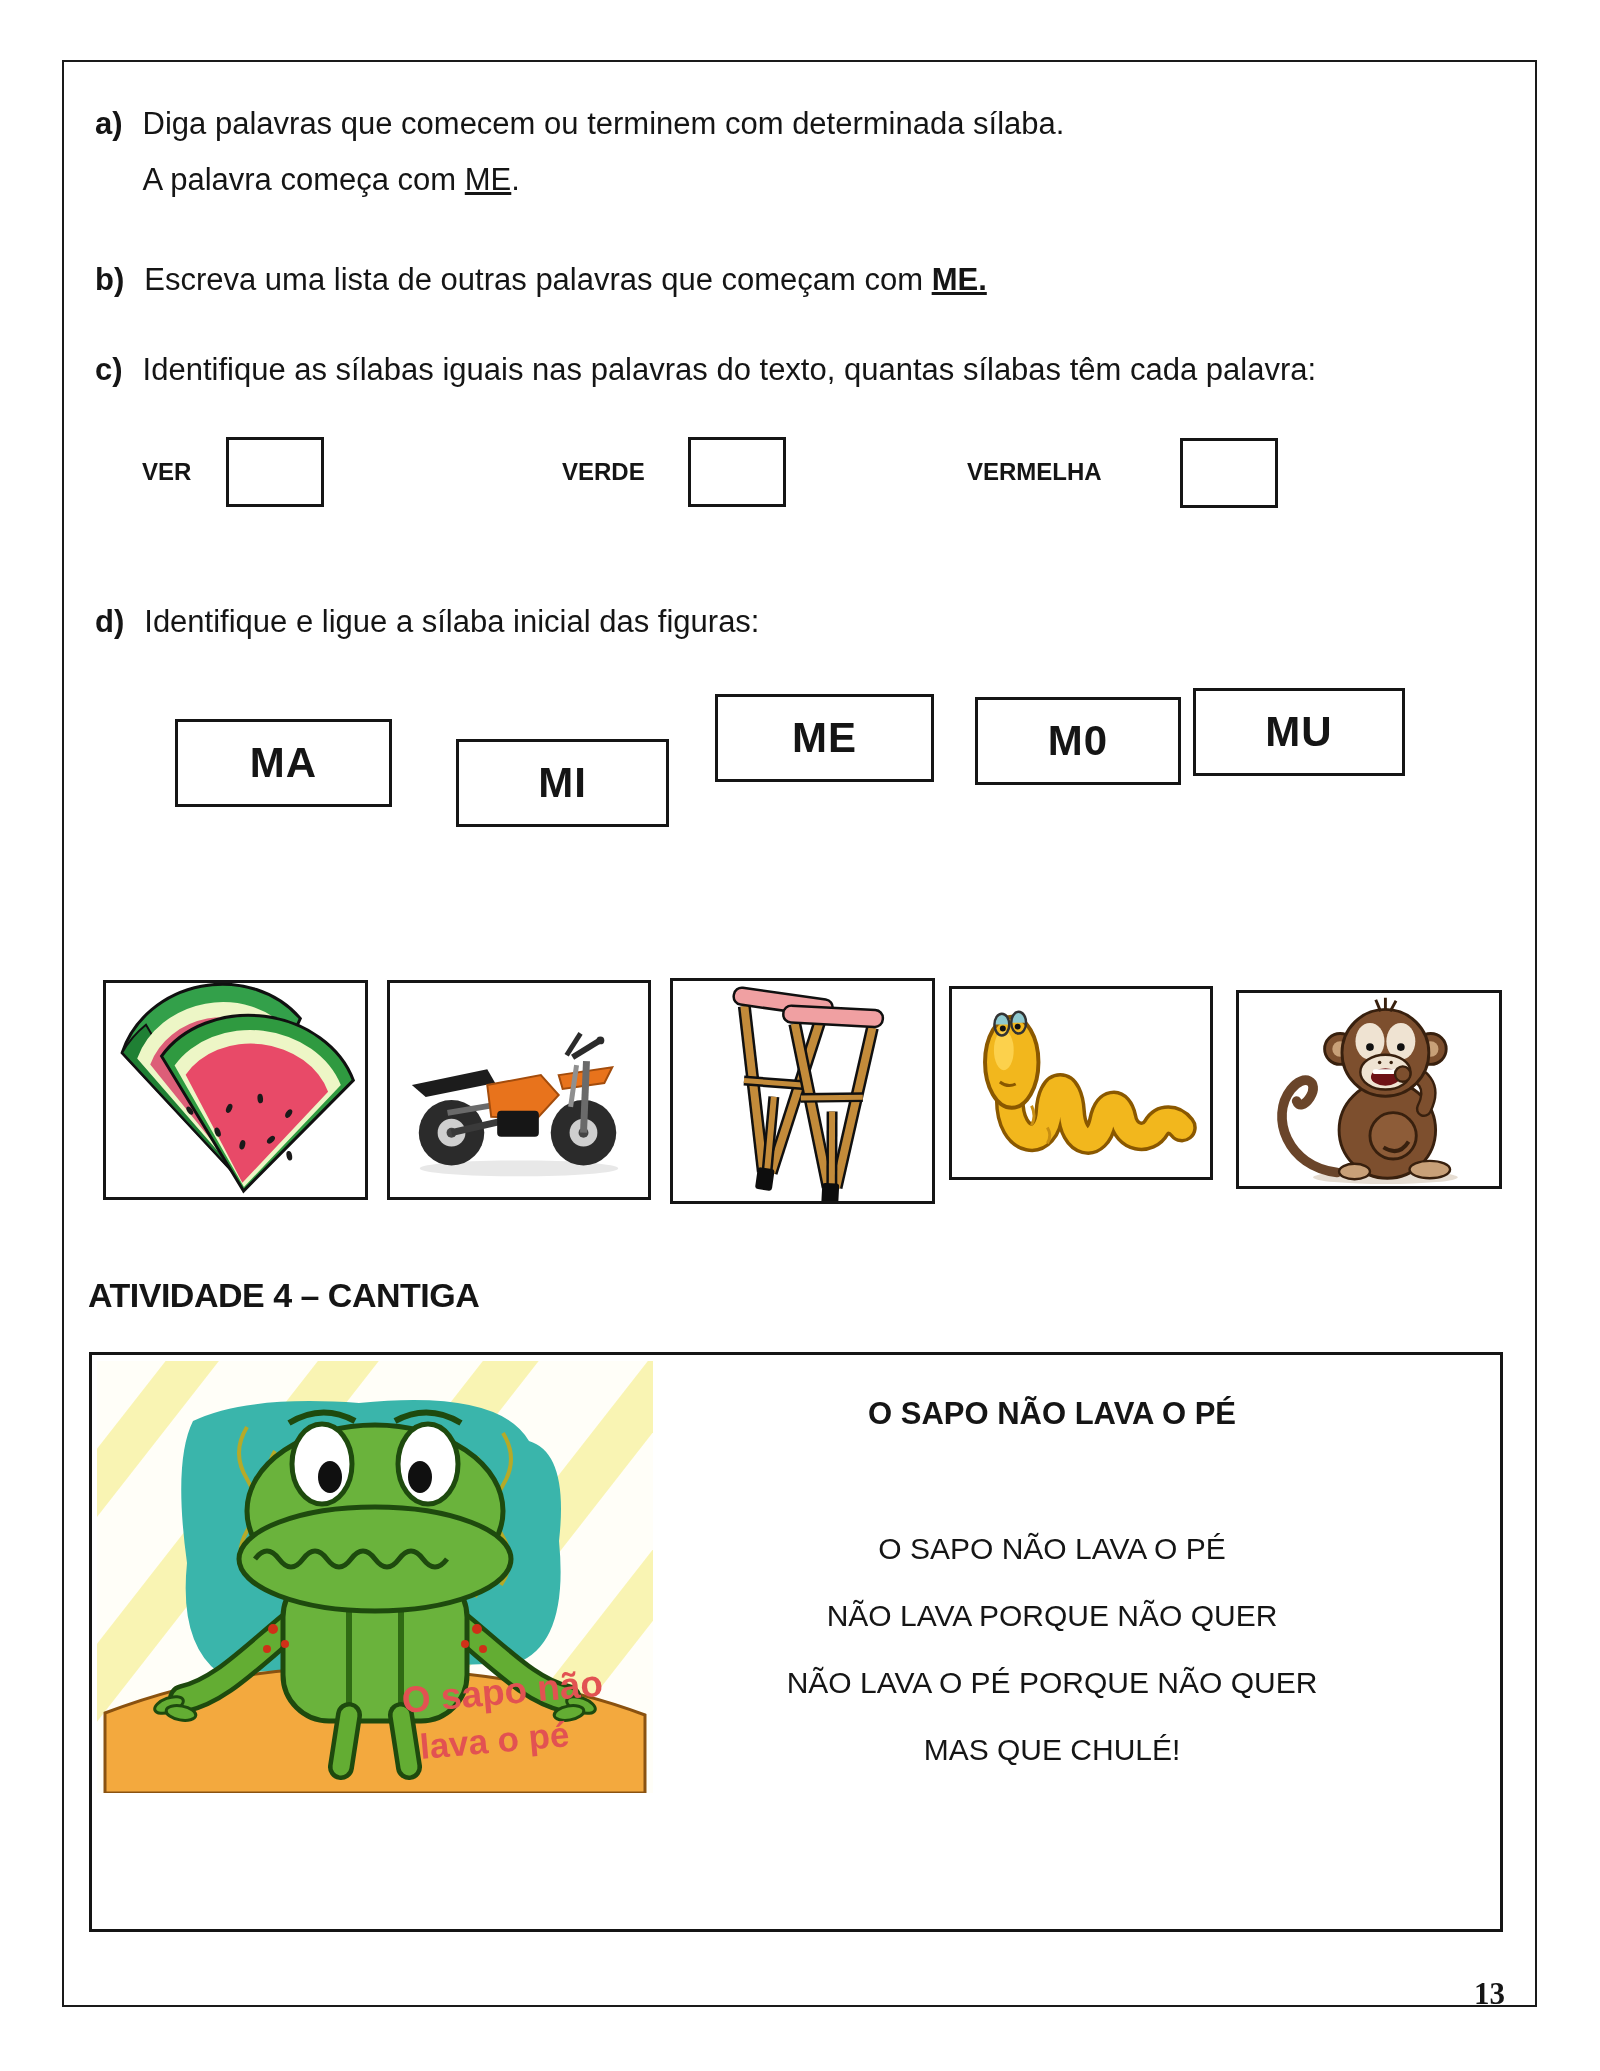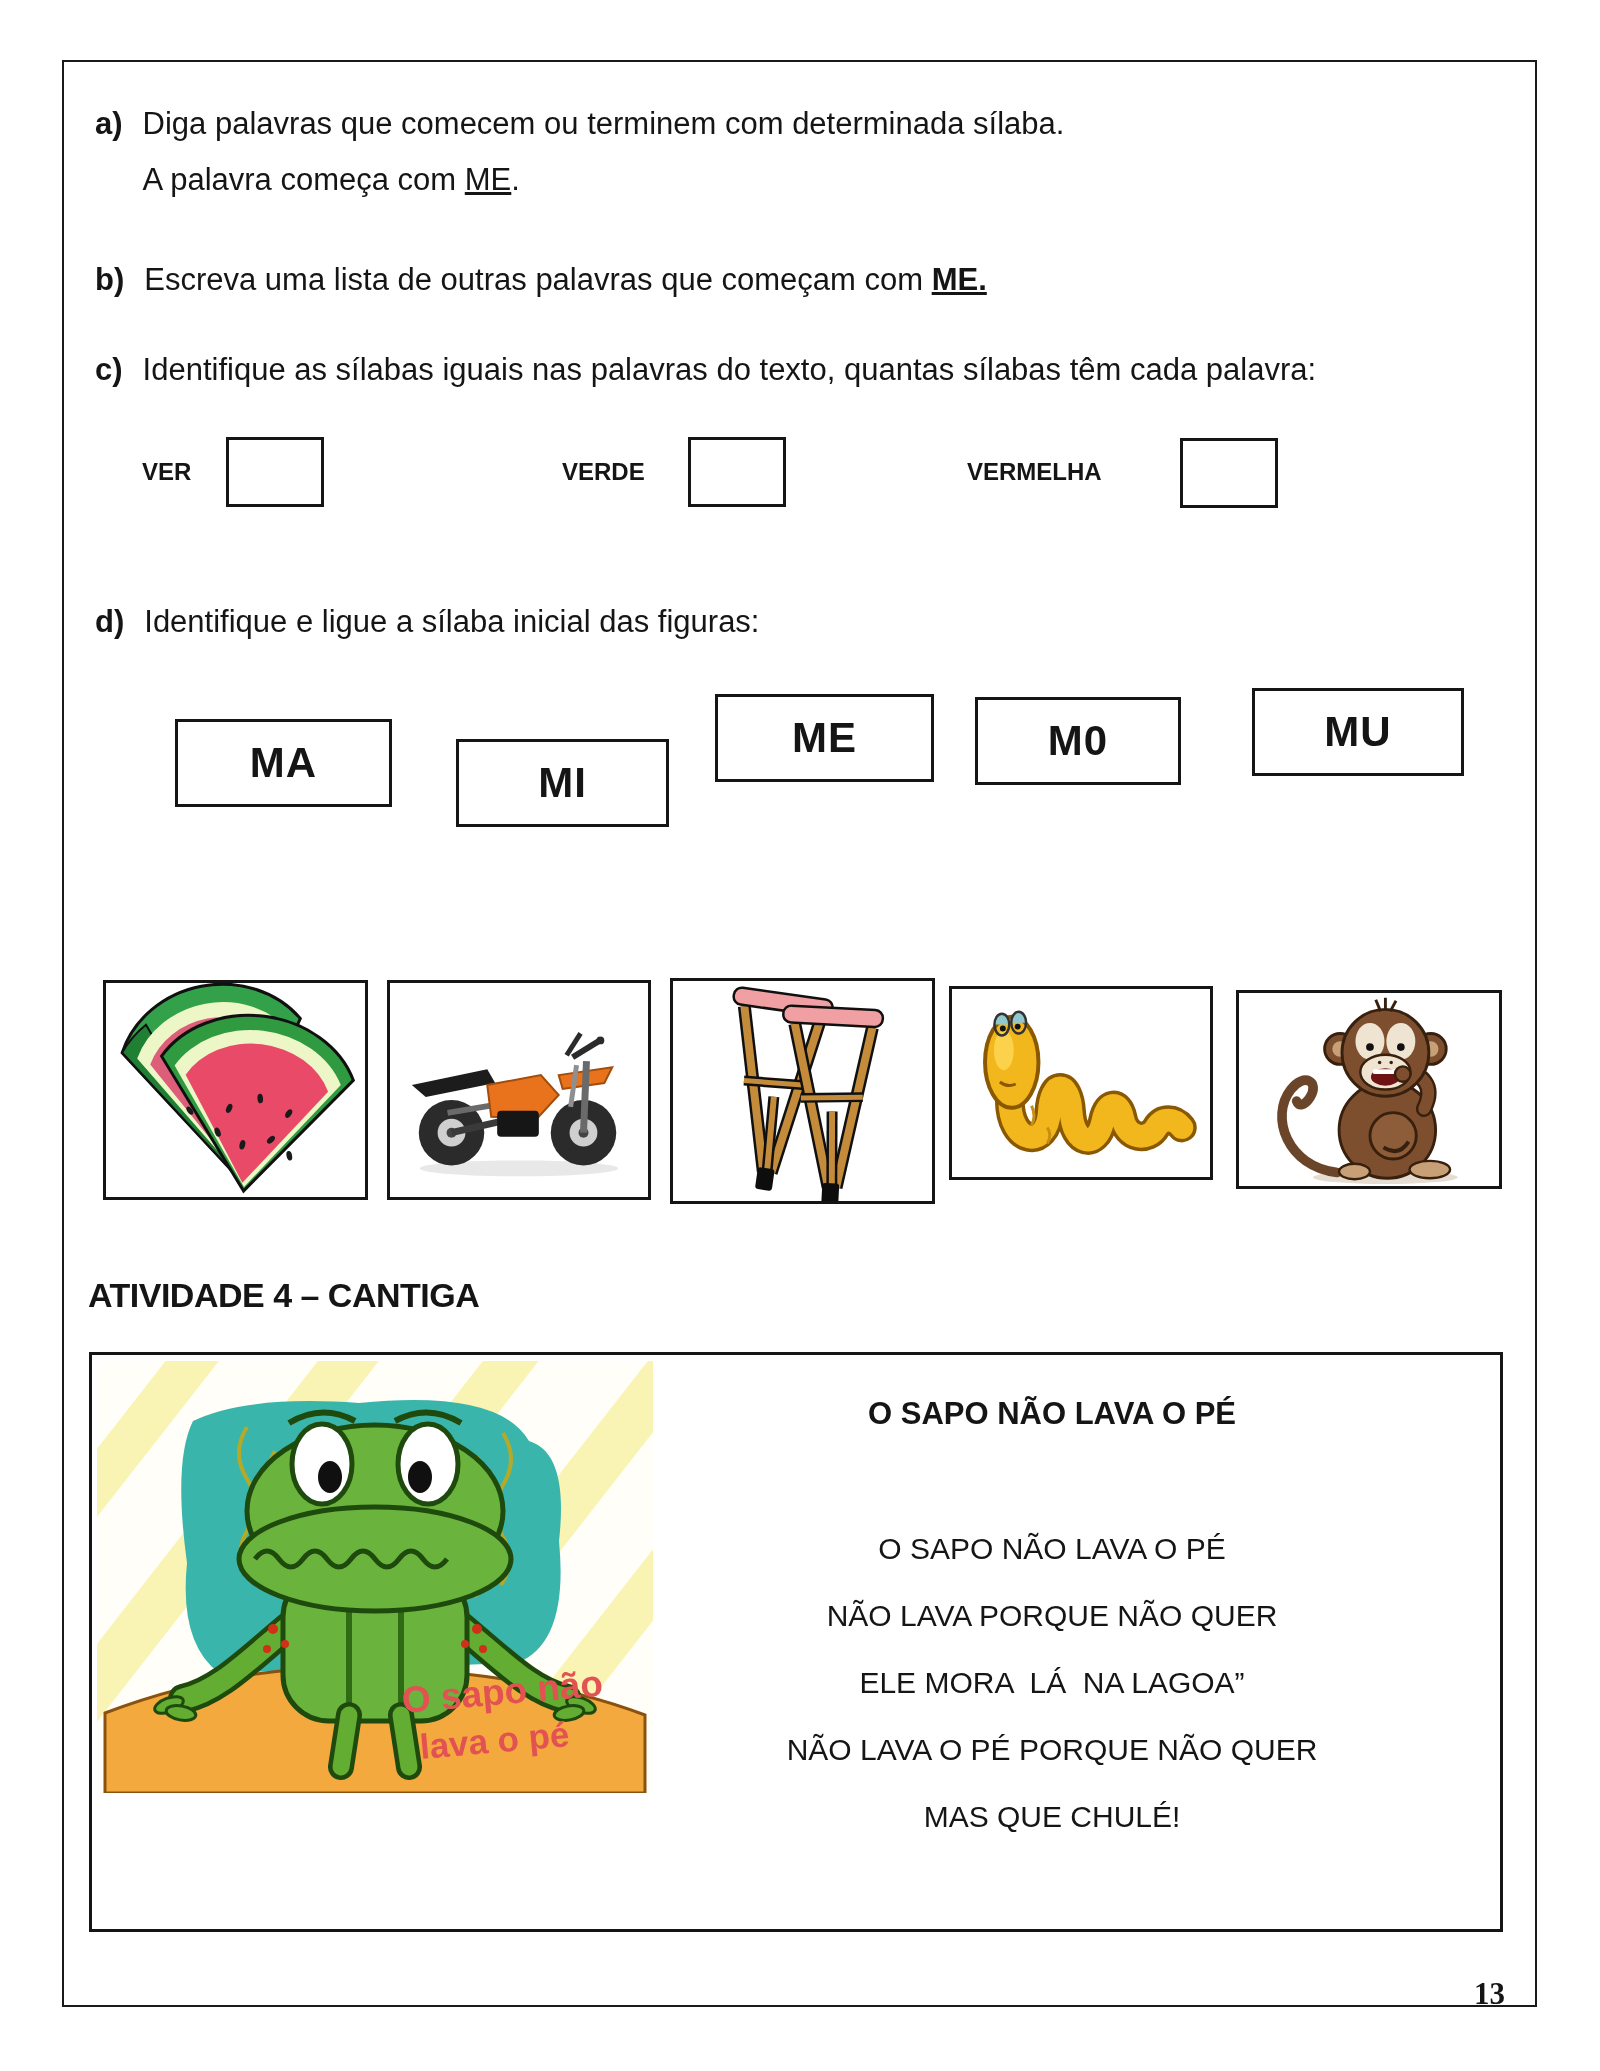--- a/index.html
+++ b/index.html
@@ -38,21 +38,21 @@
 
   .syll-box {
     border:3px solid #151515; box-sizing:border-box; background:#fff;
     display:flex; align-items:center; justify-content:center;
     font-weight:bold; font-size:42px; letter-spacing:1px;
   }
   #syll-ma { left:175px;  top:700px; width:217px; height:88px;margin-top:19px; }
   #syll-mi { left:456px;  top:699px; width:213px; height:88px;margin-top:40px; }
   #syll-me { left:715px;  top:694px; width:219px; height:88px; }
   #syll-mo { left:975px;  top:697px; width:206px; height:88px;text-align:center; }
-  #syll-mu { left:1252px; top:688px; width:212px; height:88px; }
+  #syll-mu { left:1193px; top:688px; width:212px; height:88px; }
 
   .fig-card {
     border:3px solid #151515; box-sizing:border-box; background:#fff;
     display:flex; align-items:center; justify-content:center; overflow:hidden;
   }
   #card-melancia { left:103px;  top:980px; width:265px; height:220px; }
   #card-moto     { left:387px;  top:980px; width:264px; height:220px; }
   #card-muletas  { left:670px;  top:978px; width:265px; height:226px; }
   #card-minhoca  { left:949px;  top:986px; width:264px; height:194px; }
   #card-macaco   { left:1236px; top:990px; width:266px; height:199px; }
@@ -308,21 +308,20 @@
       </g>
       <text x="306" y="352" transform="rotate(-5 306 352)" fill="#e25252" font-family="Liberation Sans, sans-serif" font-weight="bold" font-size="37">O sapo não</text>
       <text x="324" y="398" transform="rotate(-5 324 398)" fill="#e25252" font-family="Liberation Sans, sans-serif" font-weight="bold" font-size="35">lava o pé</text>
     </svg>
 
     <div id="lyrics">
       <div id="song-title">O SAPO NÃO LAVA O PÉ</div>
       <div id="lyric-lines">
         <div class="lyric-line">O SAPO NÃO LAVA O PÉ</div>
         <div class="lyric-line">NÃO LAVA PORQUE NÃO QUER</div>
-        <div class="lyric-line">ELE MORA  LÁ  NA LAGOA”</div>
         <div class="lyric-line">NÃO LAVA O PÉ PORQUE NÃO QUER</div>
         <div class="lyric-line">MAS QUE CHULÉ!</div>
       </div>
     </div>
   </div>
 
   <div class="abs" id="page-number">13</div>
 </div>
 
 </body></html>

